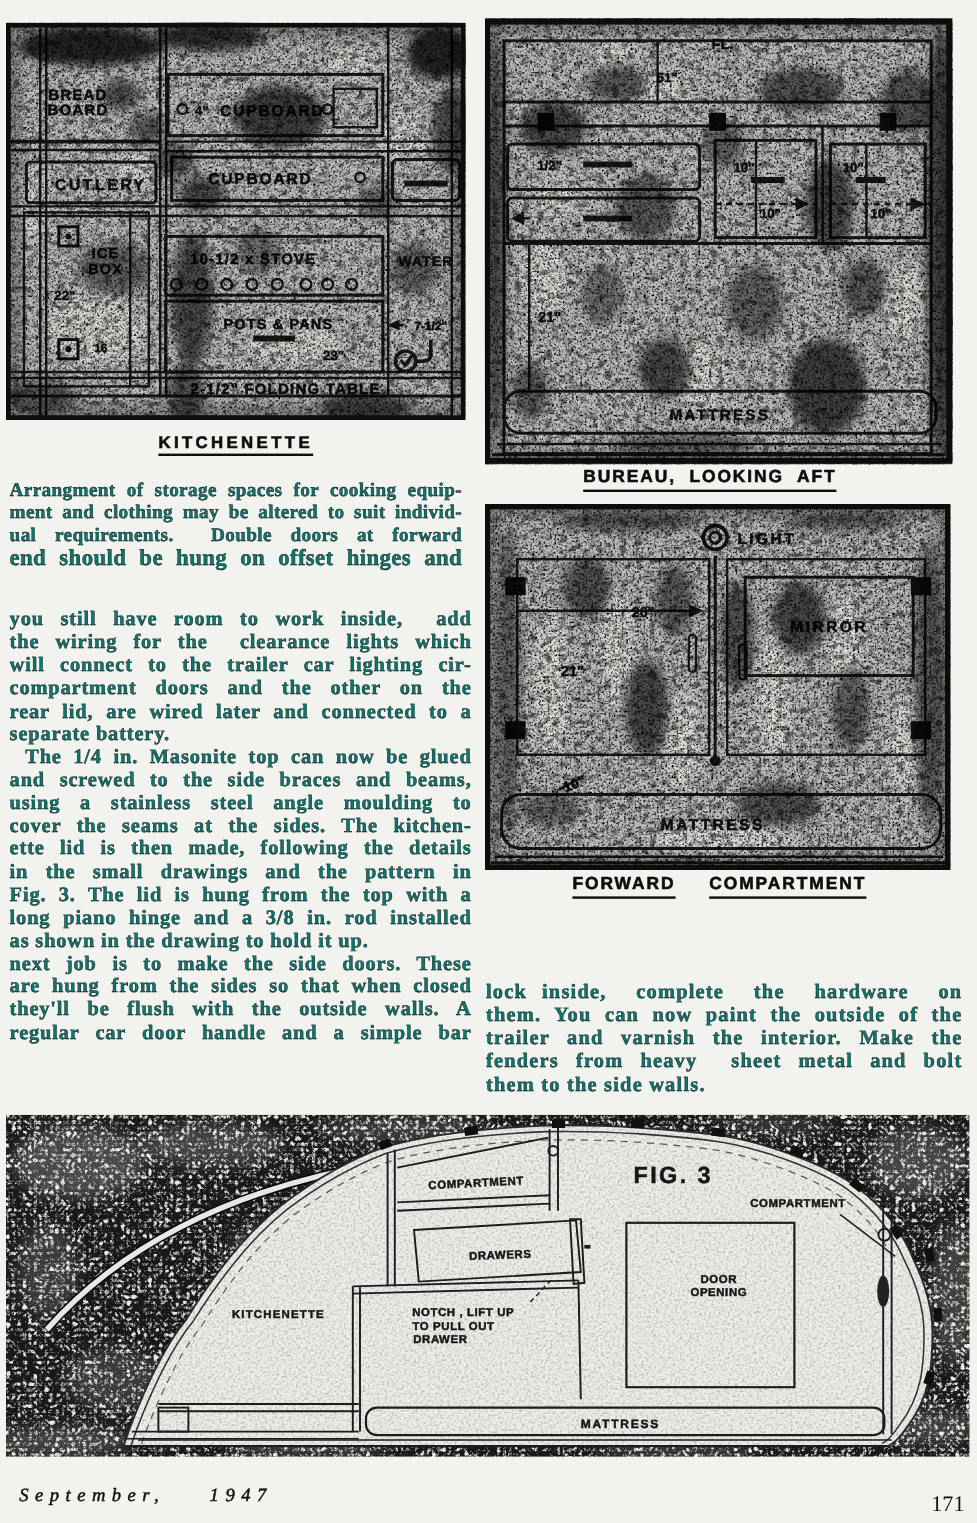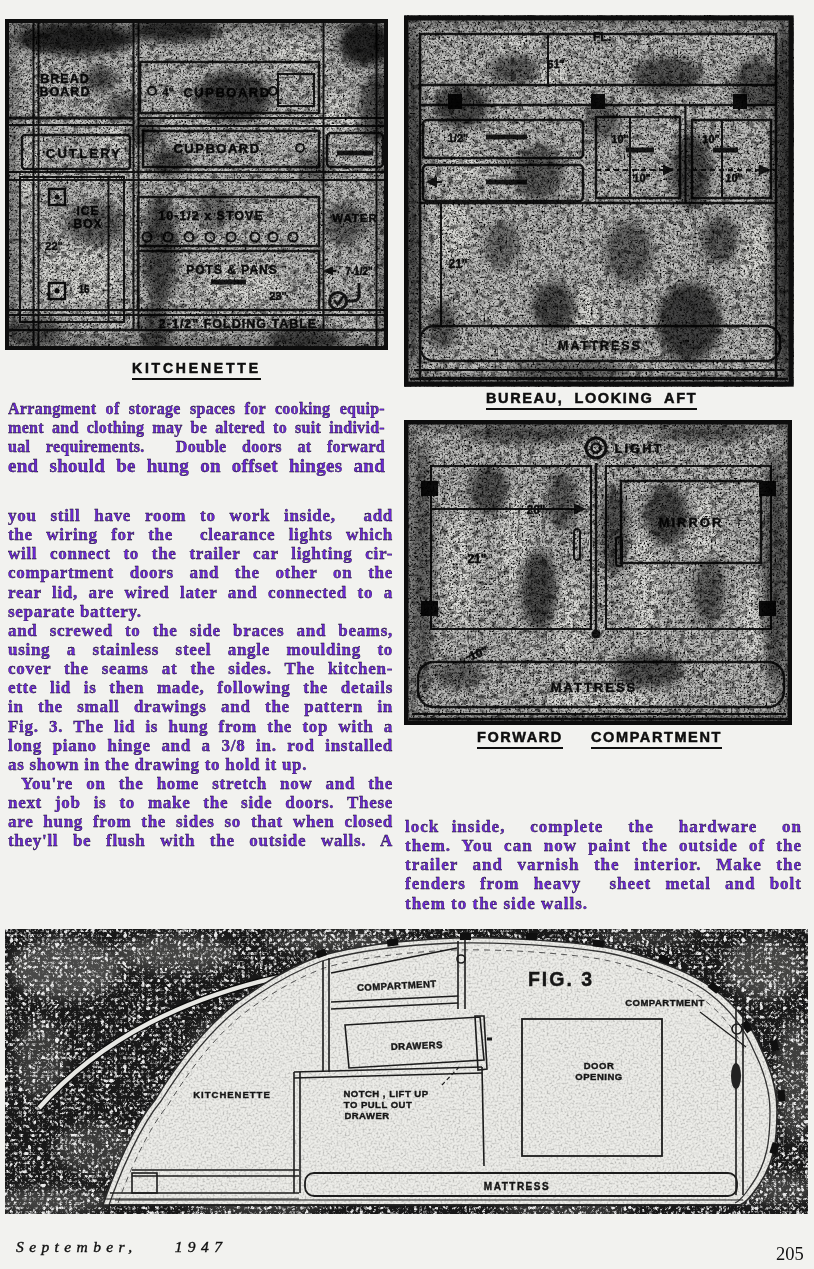--- a/index.html
+++ b/index.html
@@ -2,21 +2,21 @@
 <html><head>
 <meta charset="utf-8">
 <style>
   html,body{margin:0;padding:0;}
   body{width:814px;height:1269px;background:#f2f2ef;position:relative;overflow:hidden;
        font-family:"Liberation Serif", serif;}
   .abs{position:absolute;}
   .cap{font-family:"Liberation Sans", sans-serif;font-weight:bold;color:#0e0e0e;
        letter-spacing:2.5px;font-size:15px;white-space:nowrap;-webkit-text-stroke:0.5px #0e0e0e;}
   .cap span{border-bottom:2.5px solid #0e0e0e;padding-bottom:2px;}
-  .bodytxt{font-family:"Liberation Serif", serif;font-weight:bold;color:#6d28d9;-webkit-text-stroke:0.35px #0b0b0b;}
+  .bodytxt{font-family:"Liberation Serif", serif;font-weight:bold;color:#0f766e;-webkit-text-stroke:0.35px #0b0b0b;}
   .ln{height:19.15px;line-height:19.15px;text-align:justify;text-align-last:justify;overflow:hidden;}
   .lnl{text-align-last:left;}
   .ind{text-indent:13px;}
 </style>
 </head>
 <body>
 
 <div class="abs" style="left:5px;top:19px;width:383px;height:331px;">
 <svg width="383" height="331" viewBox="0 0 383 331">
 <defs>
@@ -383,32 +383,33 @@
 
 <div class="abs cap" style="left:477px;top:729px;font-size:14.5px;letter-spacing:1.6px;"><span>FORWARD</span>&nbsp;&nbsp;&nbsp;&nbsp;&nbsp;<span>COMPARTMENT</span></div>
 
 <div class="abs bodytxt" style="left:8px;top:506px;width:385px;font-size:17px;letter-spacing:0.7px;">
   <div class="ln">you still have room to work inside,&nbsp; add</div>
   <div class="ln">the wiring for the&nbsp; clearance lights which</div>
   <div class="ln">will connect to the trailer car lighting cir-</div>
   <div class="ln">compartment doors and the other on the</div>
   <div class="ln">rear lid, are wired later and connected to a</div>
   <div class="ln lnl">separate battery.</div>
+  <div class="ln ind">The 1/4 in. Masonite top can now be glued</div>
   <div class="ln">and screwed to the side braces and beams,</div>
   <div class="ln">using a stainless steel angle moulding to</div>
   <div class="ln">cover the seams at the sides. The kitchen-</div>
   <div class="ln">ette lid is then made, following the details</div>
   <div class="ln">in the small drawings and the pattern in</div>
   <div class="ln">Fig. 3. The lid is hung from the top with a</div>
   <div class="ln">long piano hinge and a 3/8 in. rod installed</div>
   <div class="ln lnl">as shown in the drawing to hold it up.</div>
-  <div class="ln ind">You're on the home stretch now and the</div>
   <div class="ln">next job is to make the side doors. These</div>
   <div class="ln">are hung from the sides so that when closed</div>
   <div class="ln">they'll be flush with the outside walls. A</div>
+  <div class="ln lnl" style="text-align-last:justify;">regular car door handle and a simple bar</div>
 </div>
 
 <div class="abs bodytxt" style="left:405px;top:817px;width:397px;font-size:17px;letter-spacing:1px;">
   <div class="ln">lock inside,&nbsp; complete&nbsp; the&nbsp; hardware&nbsp; on</div>
   <div class="ln">them. You can now paint the outside of the</div>
   <div class="ln">trailer and varnish the interior. Make the</div>
   <div class="ln">fenders from heavy&nbsp; sheet metal and bolt</div>
   <div class="ln lnl">them to the side walls.</div>
 </div>
 
@@ -540,13 +541,13 @@
   <text x="594" y="140" font-size="9.5" letter-spacing="0.5">DOOR</text>
   <text x="594" y="151" font-size="9.5" letter-spacing="0.5">OPENING</text>
 
   <text x="512" y="261" font-size="10" letter-spacing="1.5">MATTRESS</text>
 </g>
 </svg>
 </div>
 
 <div class="abs" style="left:16px;top:1238px;font-family:Liberation Serif, serif;font-style:italic;font-size:15.5px;letter-spacing:5.4px;color:#111;-webkit-text-stroke:0.4px #111;">September,&nbsp;&nbsp;&nbsp;&nbsp;1947</div>
 
-<div class="abs" style="left:776px;top:1244px;font-family:'Liberation Serif',serif;font-size:18.5px;color:#111;">205</div>
+<div class="abs" style="left:776px;top:1244px;font-family:'Liberation Serif',serif;font-size:18.5px;color:#111;">171</div>
 
 </body></html>

